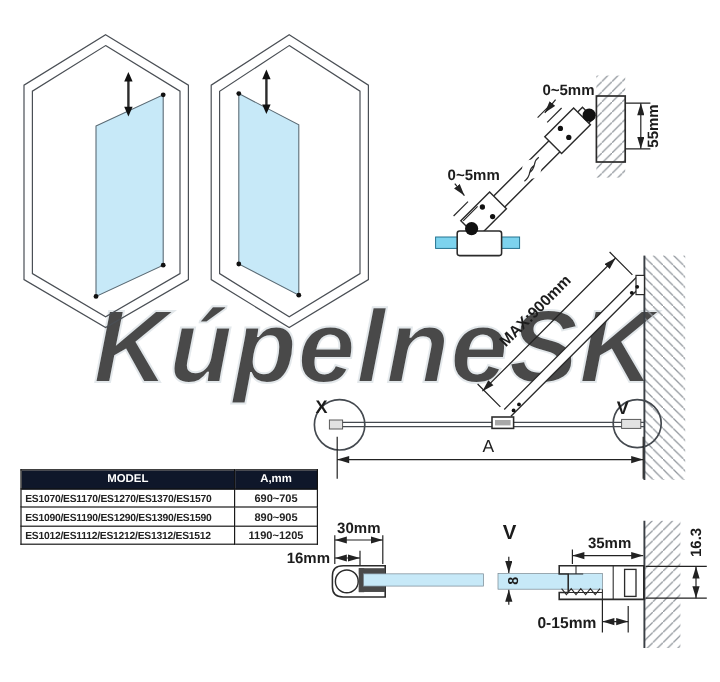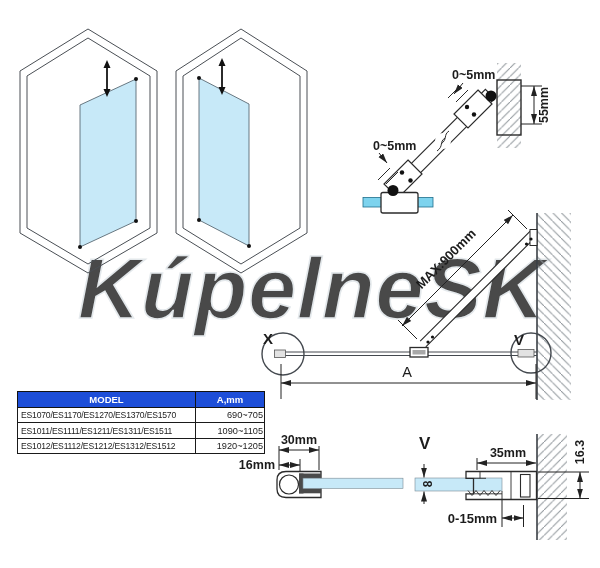--- a/index.html
+++ b/index.html
@@ -5,25 +5,25 @@
   html,body{margin:0;padding:0;background:#fff;}
   .stage{position:relative;width:600px;height:568px;background:#ffffff;overflow:hidden;
          font-family:"Liberation Sans",sans-serif;}
   .stage svg{position:absolute;left:0;top:0;}
   svg text{font-family:"Liberation Sans",sans-serif;fill:#1c1c1c;}
   .dimtxt{font-size:12.5px;font-weight:bold;}
   .bigmark{font-size:15px;font-weight:bold;}
   .hugemark{font-size:17px;font-weight:bold;}
   .spec{position:absolute;left:17px;top:391px;width:247px;border-collapse:collapse;
         table-layout:fixed;background:#fff;}
-  .spec th{background:#1d4ed8;color:#fff;font-size:9.5px;font-weight:bold;
+  .spec th{background:#0f172a;color:#fff;font-size:9.5px;font-weight:bold;
            border:1.6px solid #121212;padding:2px 0;text-align:center;}
-  .spec td{font-size:8.6px;font-weight:normal;color:#222;border:1.4px solid #1a1a1a;
+  .spec td{font-size:8.6px;font-weight:bold;color:#222;border:1.4px solid #1a1a1a;
            padding:2.2px 3px;letter-spacing:-0.2px;white-space:nowrap;overflow:hidden;}
-  .spec td.a{text-align:right;font-size:9.2px;letter-spacing:0;padding:2.2px 1px;}
+  .spec td.a{text-align:center;font-size:9.2px;letter-spacing:0;padding:2.2px 1px;}
   .spec col.cm{width:178px;} .spec col.ca{width:69px;}
 </style>
 </head>
 <body>
 
 <div class="stage">
 
 <svg width="600" height="568" viewBox="0 0 600 568">
   <defs>
     <pattern id="ha" width="8.5" height="8.5" patternUnits="userSpaceOnUse">
@@ -170,23 +170,23 @@
       <th>MODEL</th>
       <th>A,mm</th>
     </tr>
   </thead>
   <tbody>
     <tr>
       <td>ES1070/ES1170/ES1270/ES1370/ES1570</td>
       <td class="a">690~705</td>
     </tr>
     <tr>
-      <td>ES1011/ES1111/ES1211/ES1311/ES1511</td>
-      <td class="a">1090~1105</td>
+      <td>ES1090/ES1190/ES1290/ES1390/ES1590</td>
+      <td class="a">890~905</td>
     </tr>
     <tr>
       <td>ES1012/ES1112/ES1212/ES1312/ES1512</td>
-      <td class="a">1920~1205</td>
+      <td class="a">1190~1205</td>
     </tr>
   </tbody>
 </table>
 
 </div>
 
 </body></html>

